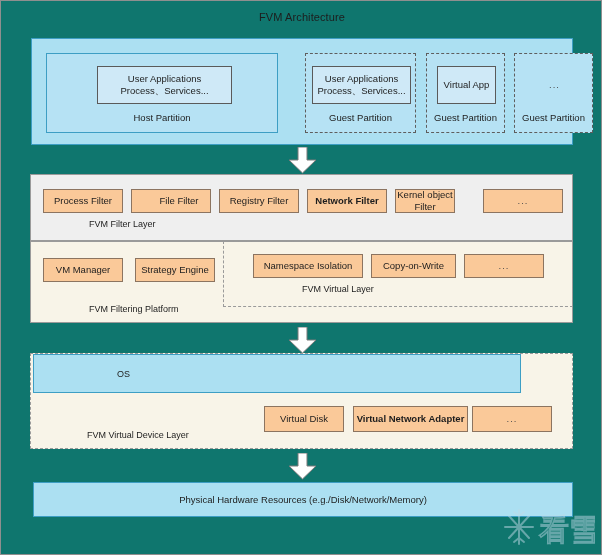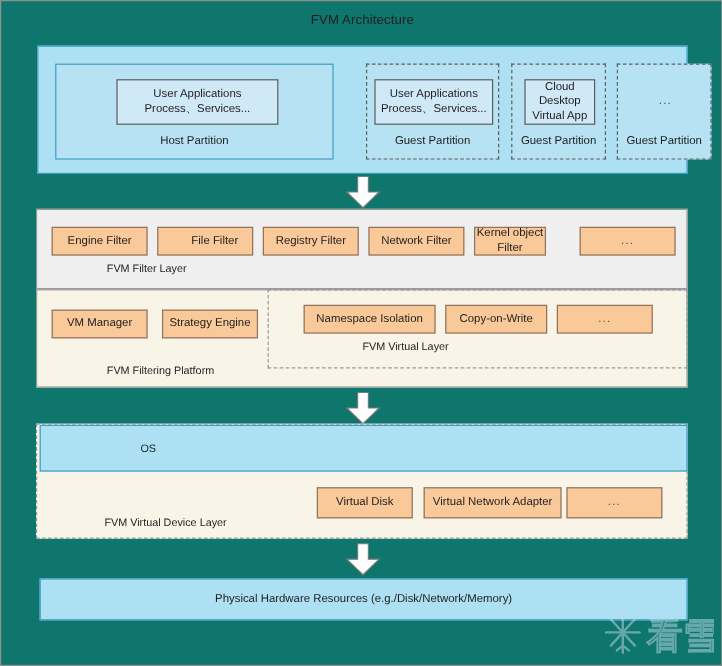--- a/index.html
+++ b/index.html
@@ -106,50 +106,49 @@
     <div class="abs fill-blue-dash" style="left:273px; top:14px; width:111px; height:80px;">
       <div class="abs fill-blue-soft lbl-center" style="left:6px; top:12px; width:99px; height:38px; flex-direction:column;">
         <span>User Applications</span>
         <span>Process、Services...</span>
       </div>
       <div class="lbl-partition" style="top:58px;">Guest Partition</div>
     </div>
 
     <div class="abs fill-blue-dash" style="left:394px; top:14px; width:79px; height:80px;">
       <div class="abs fill-blue-soft lbl-center" style="left:10px; top:12px; width:59px; height:38px; flex-direction:column;">
-        <span>Cloud Desktop</span>
         <span>Virtual App</span>
       </div>
       <div class="lbl-partition" style="top:58px;">Guest Partition</div>
     </div>
 
     <div class="abs fill-blue-dash" style="left:482px; top:14px; width:79px; height:80px;">
       <div class="abs lbl-center ellipsis" style="left:0; top:12px; width:79px; height:38px;">...</div>
       <div class="lbl-partition" style="top:58px;">Guest Partition</div>
     </div>
   </div>
 
   <div class="block-arrow" style="left:286px; top:146px;">
     <svg width="31" height="27" viewBox="0 0 31 27">
       <polygon points="11,0 20,0 20,13 29,13 15.5,26 2,13 11,13" fill="#ffffff" stroke="#7a7a7a" stroke-width="1"></polygon>
     </svg>
   </div>
 
   <div class="abs fill-gray" style="left:29px; top:173px; width:543px; height:67px;">
 
     <div class="abs fill-orange lbl-center" style="left:12px; top:14px; width:80px; height:24px;">
-      <span>Engine Filter</span>
+      <span>Process Filter</span>
     </div>
     <div class="abs fill-orange lbl-center" style="left:100px; top:14px; width:80px; height:24px;padding-left:16px;">
       <span>File Filter</span>
     </div>
     <div class="abs fill-orange lbl-center" style="left:188px; top:14px; width:80px; height:24px;">
       <span>Registry Filter</span>
     </div>
-    <div class="abs fill-orange lbl-center" style="left:276px; top:14px; width:80px; height:24px;">
+    <div class="abs fill-orange lbl-center" style="left:276px; top:14px; width:80px; height:24px;font-weight:bold;">
       <span>Network Filter</span>
     </div>
     <div class="abs fill-orange lbl-center" style="left:364px; top:14px; width:60px; height:24px;">
       <span>Kernel object Filter</span>
     </div>
     <div class="abs fill-orange lbl-center ellipsis" style="left:452px; top:14px; width:80px; height:24px;">
       <span>...</span>
     </div>
 
     <div class="lbl-corner" style="left:10px; top:44px;">FVM Filter Layer</div>
@@ -184,31 +183,31 @@
     <svg width="31" height="27" viewBox="0 0 31 27">
       <polygon points="11,0 20,0 20,13 29,13 15.5,26 2,13 11,13" fill="#ffffff" stroke="#7a7a7a" stroke-width="1"></polygon>
     </svg>
   </div>
 
   <div class="abs fill-cream-dash" style="left:29px; top:352px; width:543px; height:96px;">
 
     <div class="abs fill-orange lbl-center" style="left:233px; top:52px; width:80px; height:26px;">
       <span>Virtual Disk</span>
     </div>
-    <div class="abs fill-orange lbl-center" style="left:322px; top:52px; width:115px; height:26px;">
+    <div class="abs fill-orange lbl-center" style="left:322px; top:52px; width:115px; height:26px;font-weight:bold;">
       <span>Virtual Network Adapter</span>
     </div>
     <div class="abs fill-orange lbl-center ellipsis" style="left:441px; top:52px; width:80px; height:26px;">
       <span>...</span>
     </div>
 
     <div class="lbl-corner" style="left:8px; top:76px;">FVM Virtual Device Layer</div>
   </div>
 
-  <div class="abs fill-blue" style="left:32px; top:353px; width:540px; height:39px;">
+  <div class="abs fill-blue" style="left:32px; top:353px; width:488px; height:39px;">
     <div class="lbl-corner" style="left:35px; top:14px;">OS</div>
   </div>
 
   <div class="block-arrow" style="left:286px; top:452px;">
     <svg width="31" height="27" viewBox="0 0 31 27">
       <polygon points="11,0 20,0 20,13 29,13 15.5,26 2,13 11,13" fill="#ffffff" stroke="#7a7a7a" stroke-width="1"></polygon>
     </svg>
   </div>
 
   <div class="abs fill-blue lbl-center" style="left:32px; top:481px; width:540px; height:35px;justify-content:center;">

